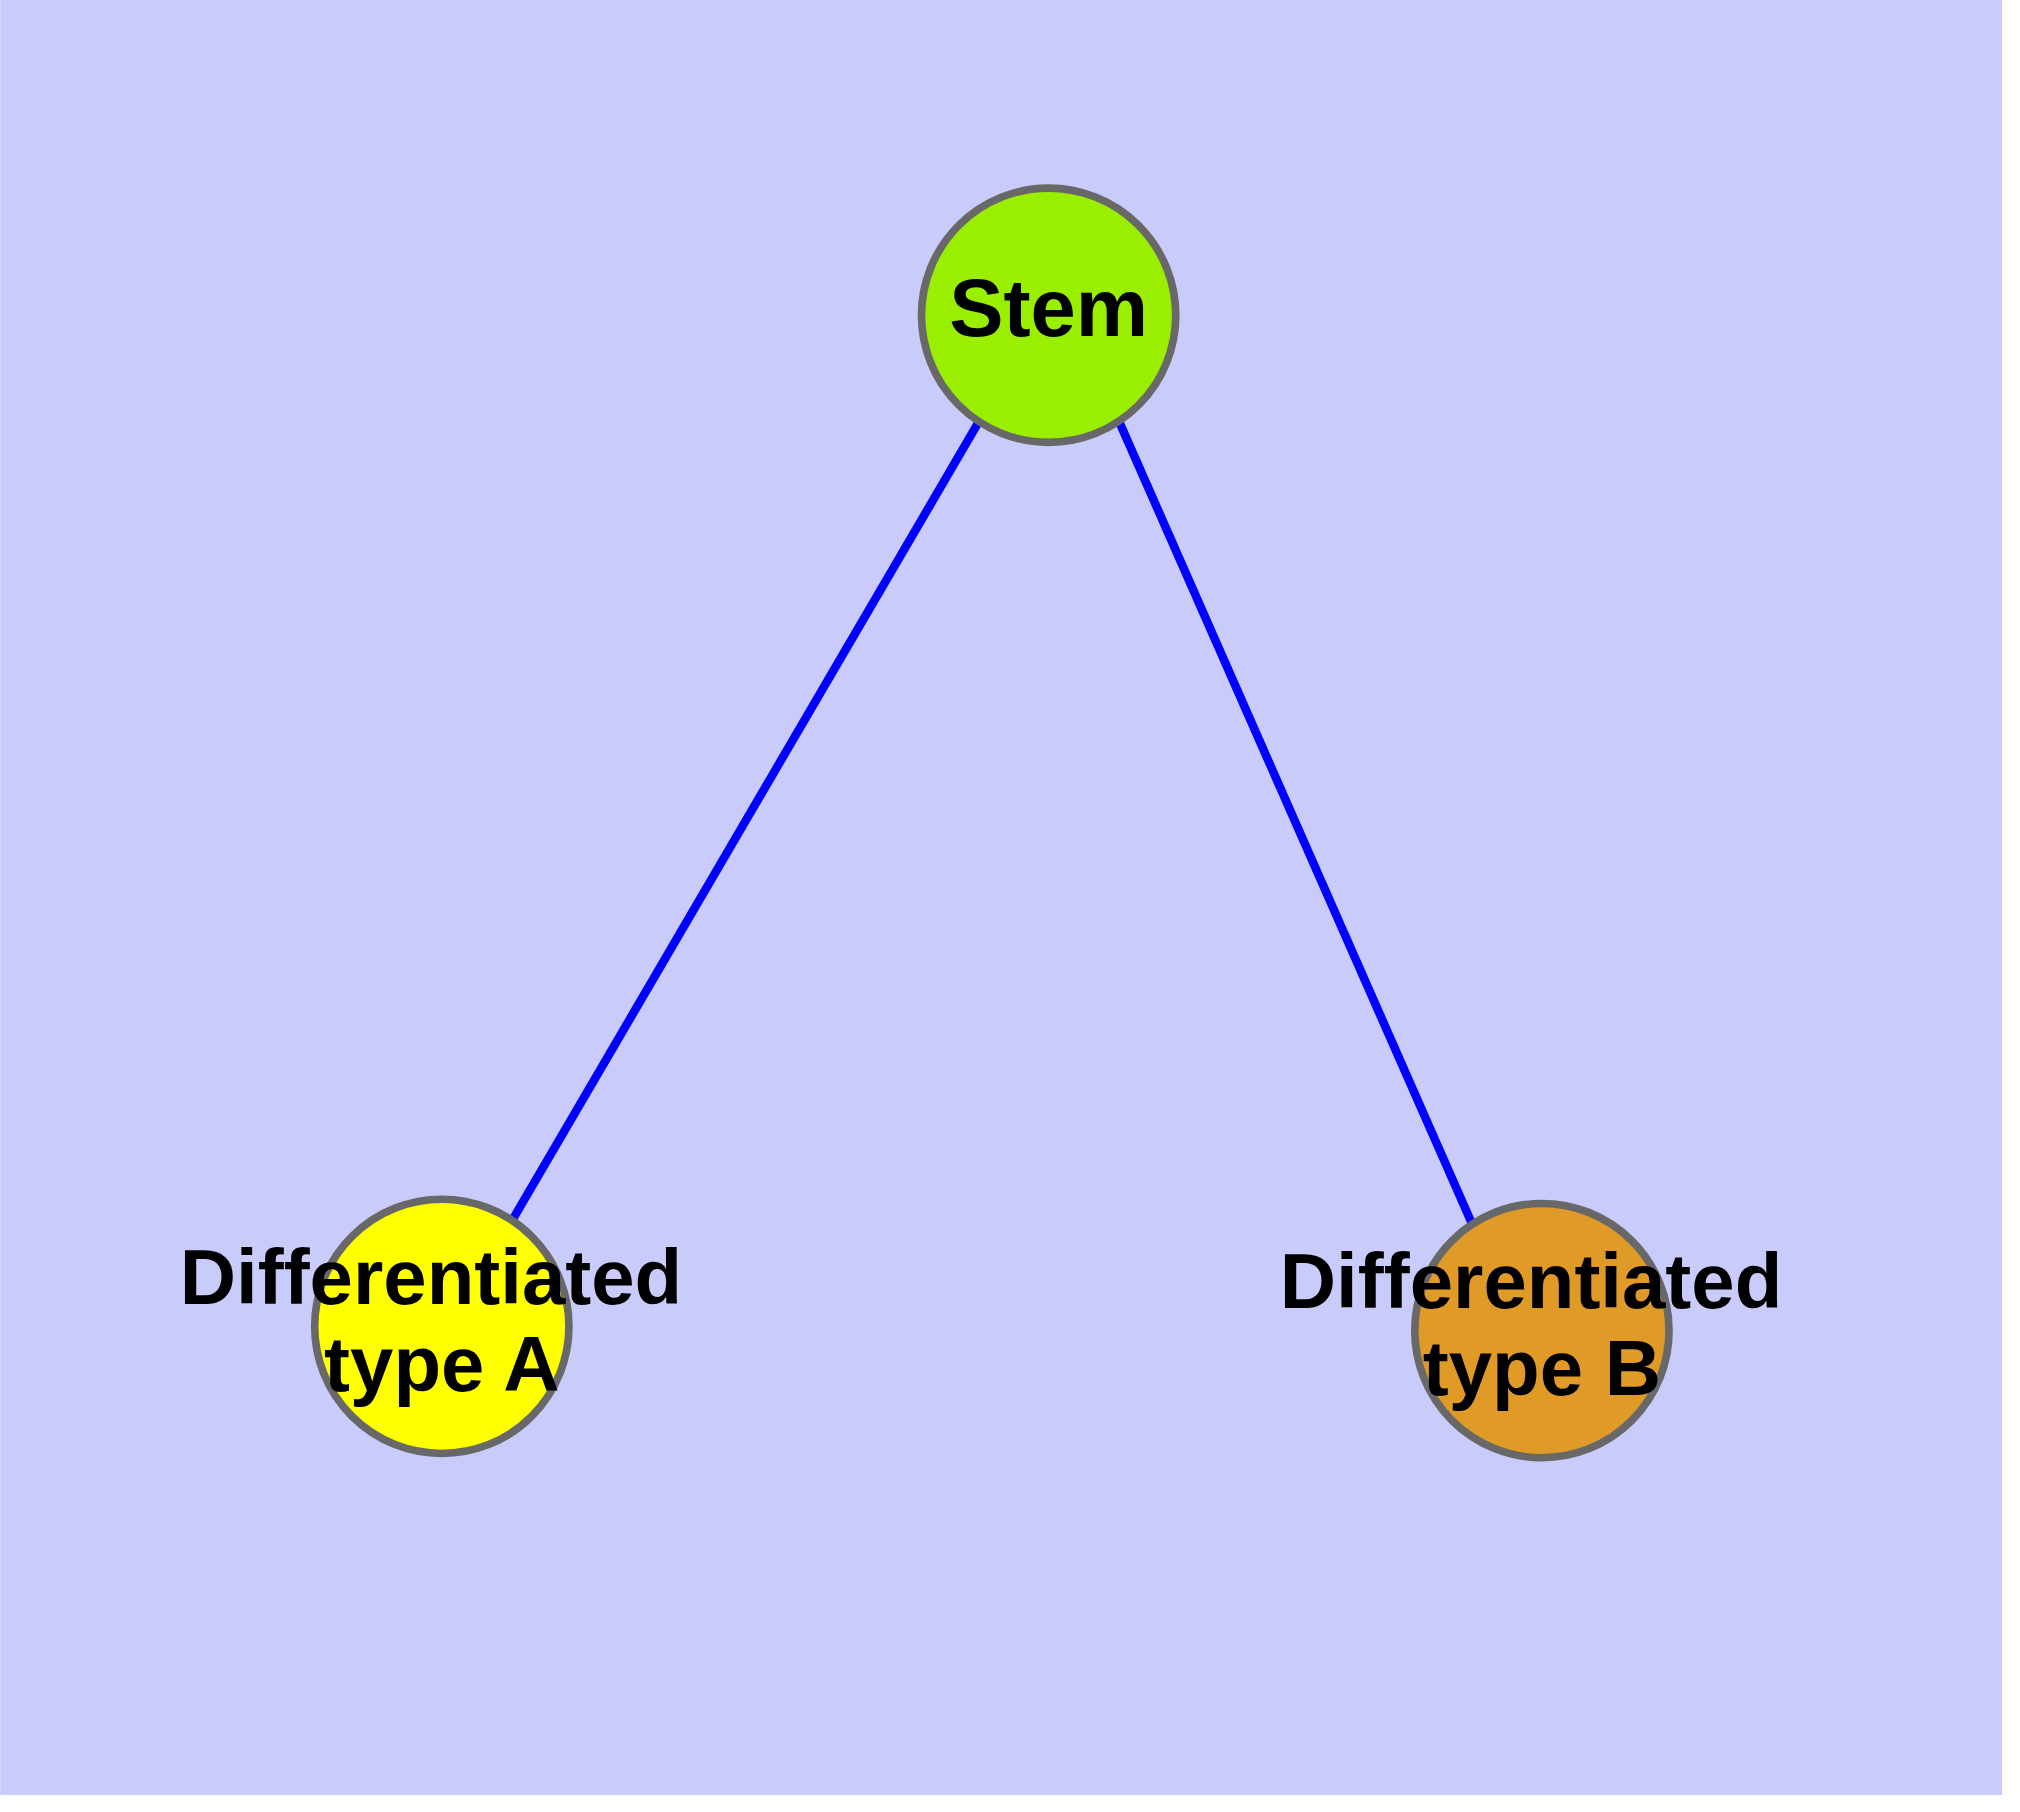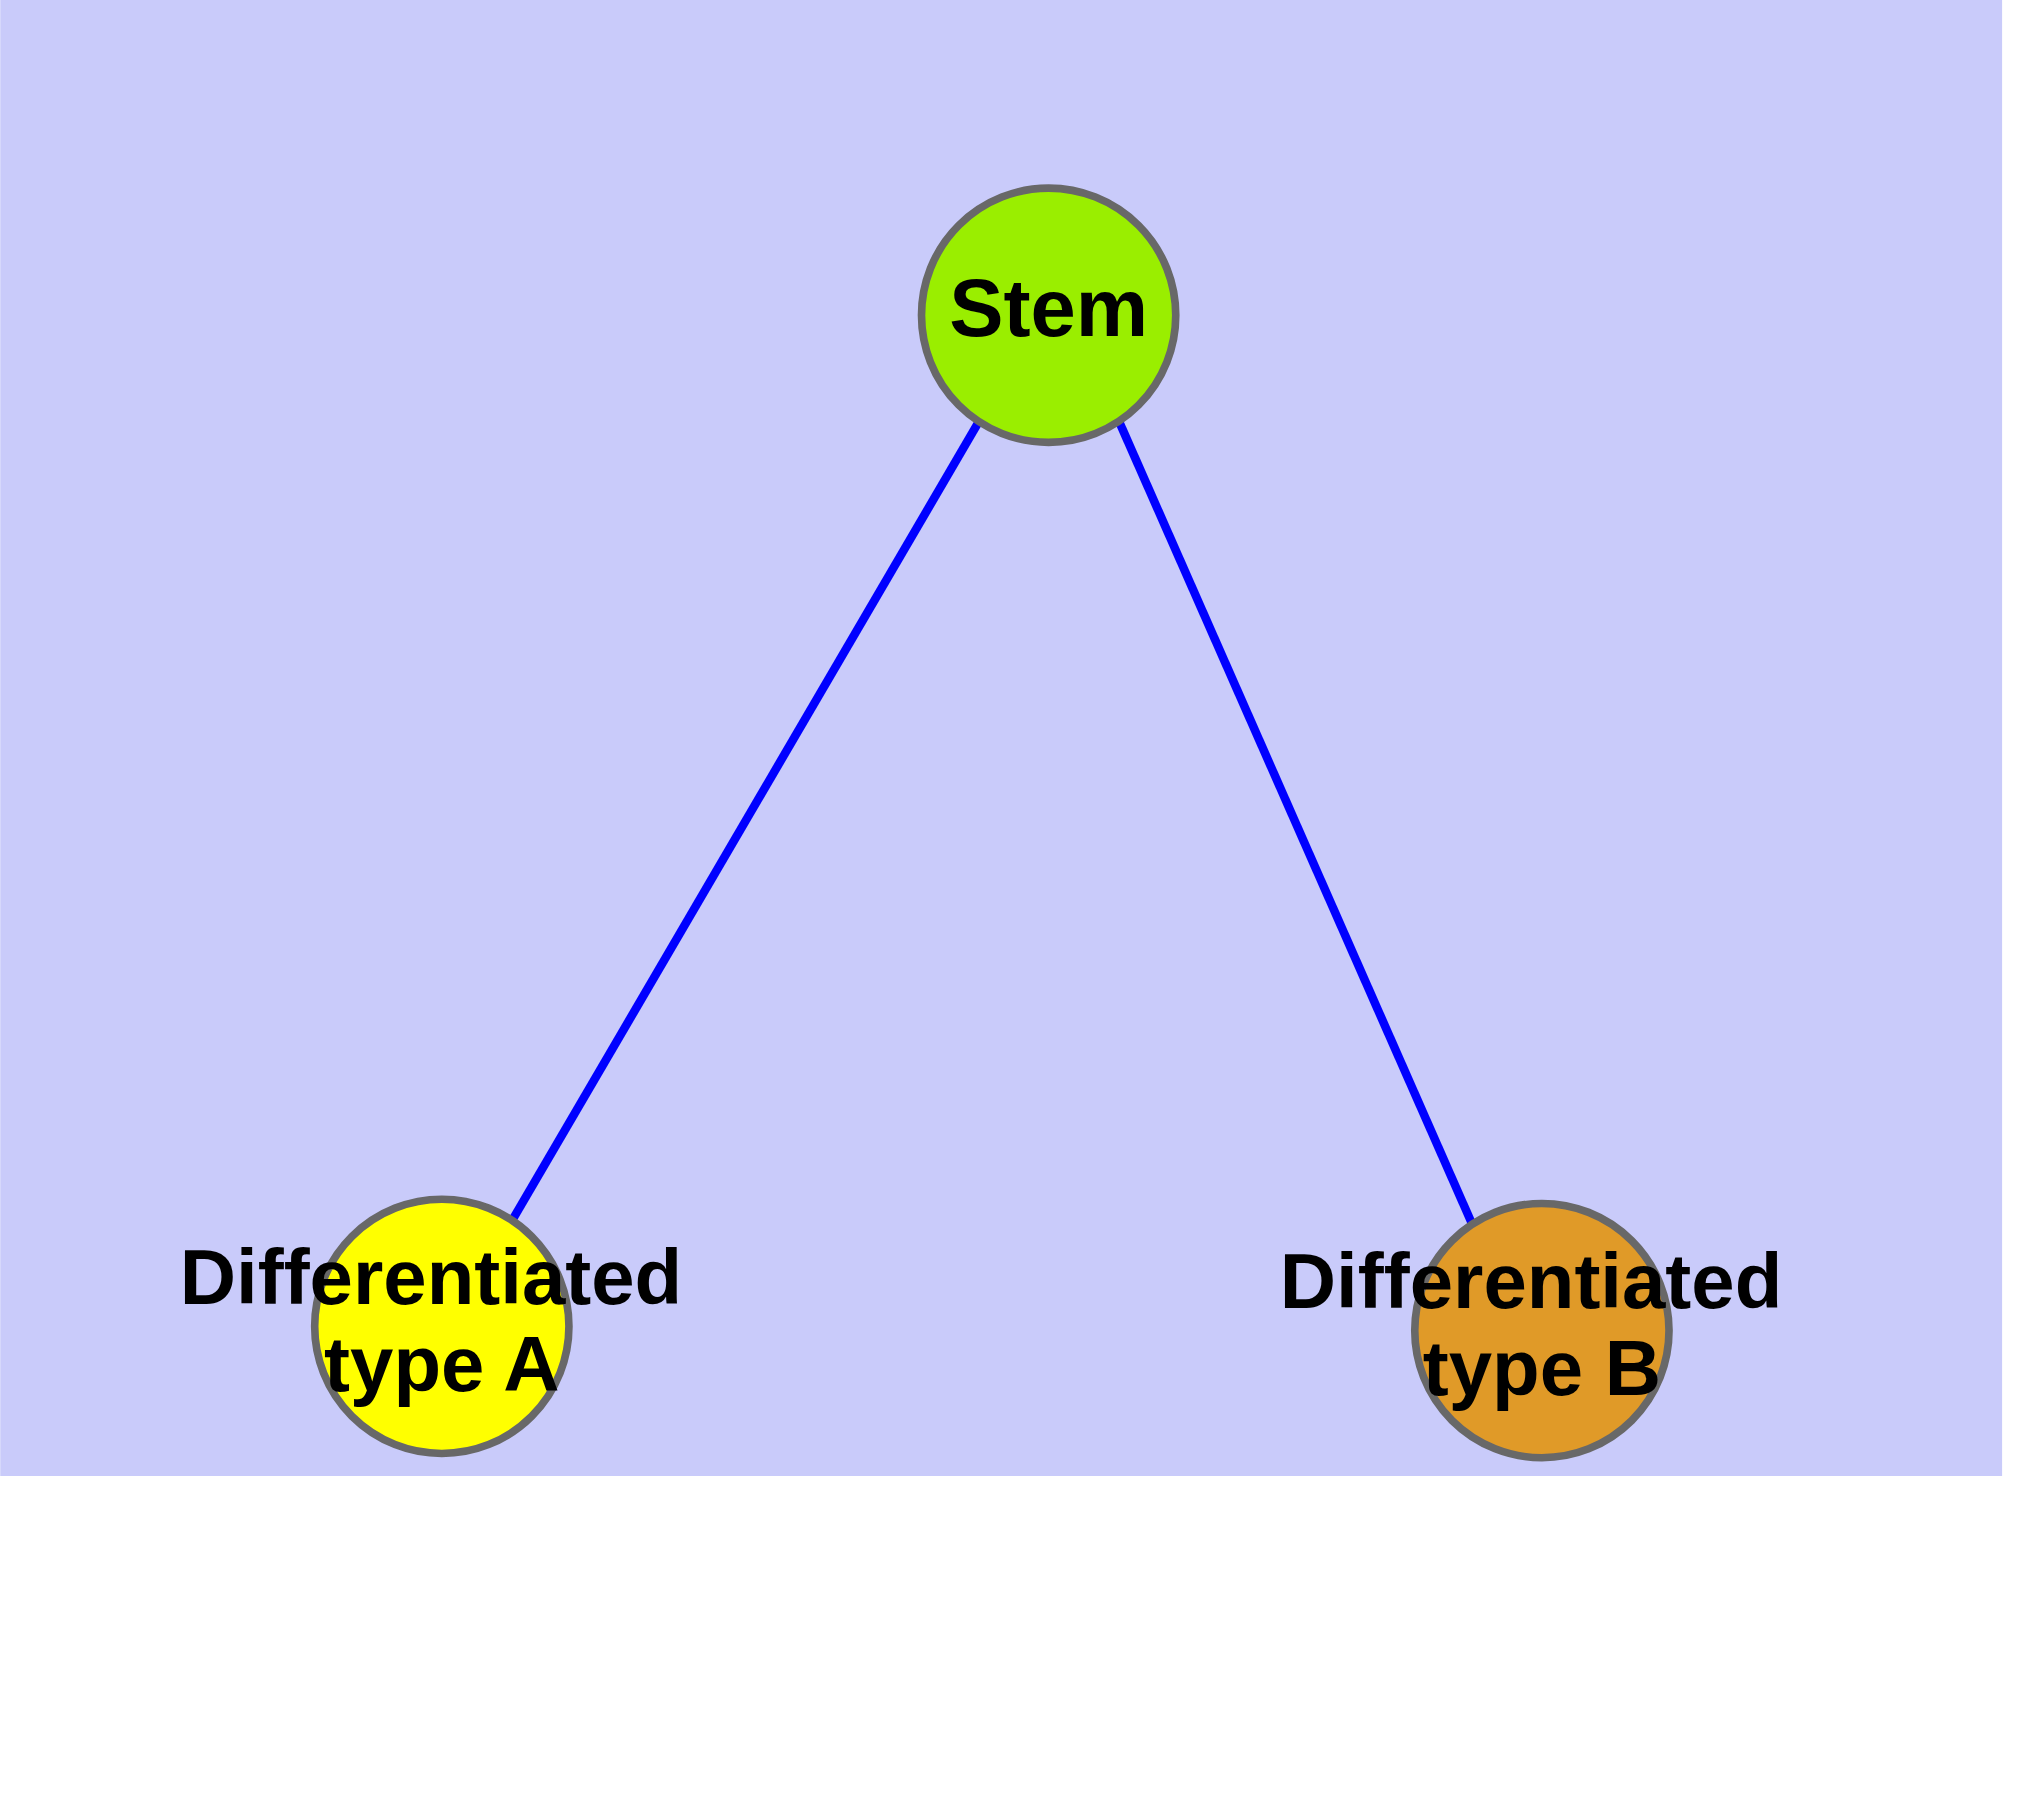--- a/index.html
+++ b/index.html
@@ -3,21 +3,21 @@
 <meta charset="utf-8">
 <style>
   html, body {
     margin: 0;
     padding: 0;
     background: #ffffff;
   }
   #canvas {
     position: relative;
     width: 2021px;
-    height: 1476px;
+    height: 1812px;
     background: #ffffff;
     overflow: hidden;
     font-family: "Liberation Sans", sans-serif;
   }
   #graph-surface {
     position: absolute;
     left: 0;
     top: 0;
     width: 2021px;
     height: 1812px;

